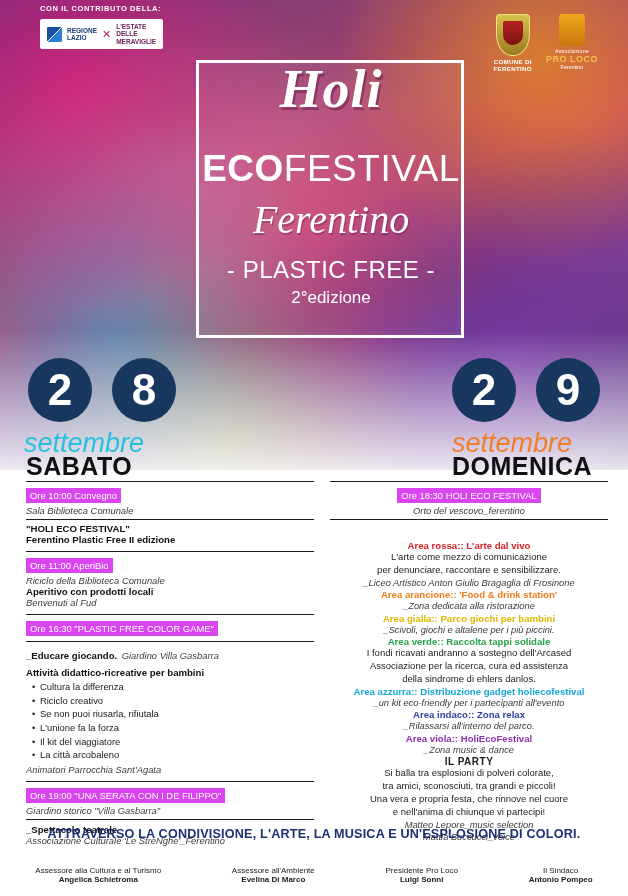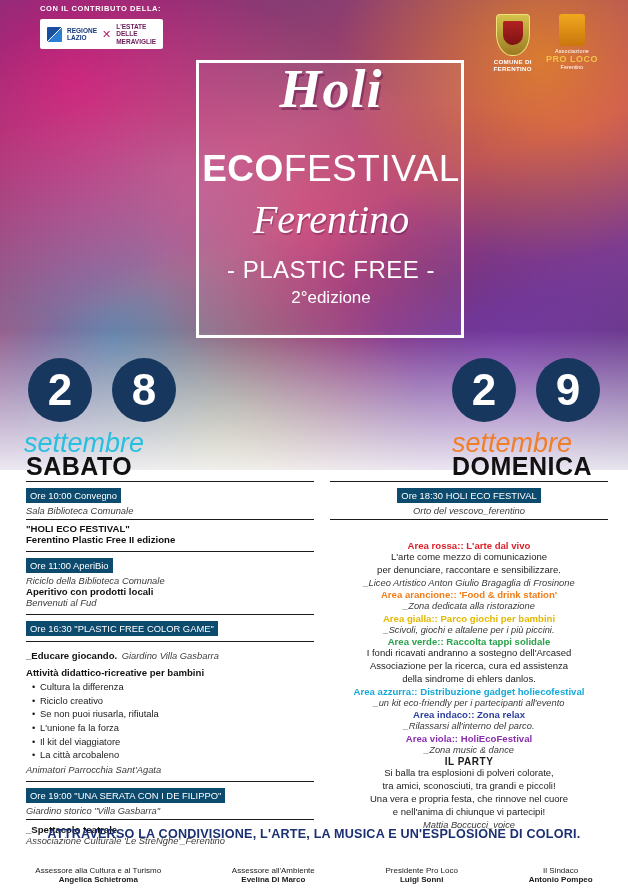--- a/index.html
+++ b/index.html
@@ -159,21 +159,21 @@
   }
   .d-left  { left: 26px;  top: 452px; }
   .d-right { left: 452px; top: 452px; }
 
   
   .col { position: absolute; top: 478px; z-index: 8; }
   .col-left  { left: 26px;  width: 288px; }
   .col-right { left: 330px; width: 278px; text-align: center; }
 
   .hl {
-    background: #0c4a6e; color: #ffffff;
+    background: #d946ef; color: #ffffff;
     font-size: 9.4px; padding: 2px 4px; display: inline-block;
     margin-bottom: 2px;
   }
   .rule { border-top: 1px solid #1b1b1b; margin: 3px 0 3px; }
   .small-i { font-style: italic; font-size: 9.4px; color: #3b3b3b; }
   .bold-s  { font-weight: bold; font-size: 9.6px; color: #111; }
   .left-block { margin-bottom: 6px; }
   .bullets { list-style: none; margin: 2px 0 2px 6px; }
   .bullets li { font-size: 9.4px; color: #1b1b1b; padding-left: 8px; position: relative; line-height: 1.45; }
   .bullets li:before { content: "•"; position: absolute; left: 0; }
@@ -357,20 +357,21 @@
       <div class="r-area a-viola">Area viola:: HoliEcoFestival</div>
       <div class="r-it">_Zona music &amp; dance</div>
     </div>
 
     <div>
       <div class="party-h">IL PARTY</div>
       <div class="r-line">Si balla tra esplosioni di polveri colorate,</div>
       <div class="r-line">tra amici, sconosciuti, tra grandi e piccoli!</div>
       <div class="r-line">Una vera e propria festa, che rinnove nel cuore</div>
       <div class="r-line">e nell'anima di chiunque vi partecipi!</div>
+      <div class="r-it">Matteo Lepore_music selection</div>
       <div class="r-it">Mattia Boccucci_voice</div>
     </div>
   </div>
 
   <div class="banner">
     <div>ATTRAVERSO LA CONDIVISIONE, L'ARTE, LA MUSICA E UN'ESPLOSIONE DI COLORI.</div>
   </div>
 
   <div class="footer">
     <div>

